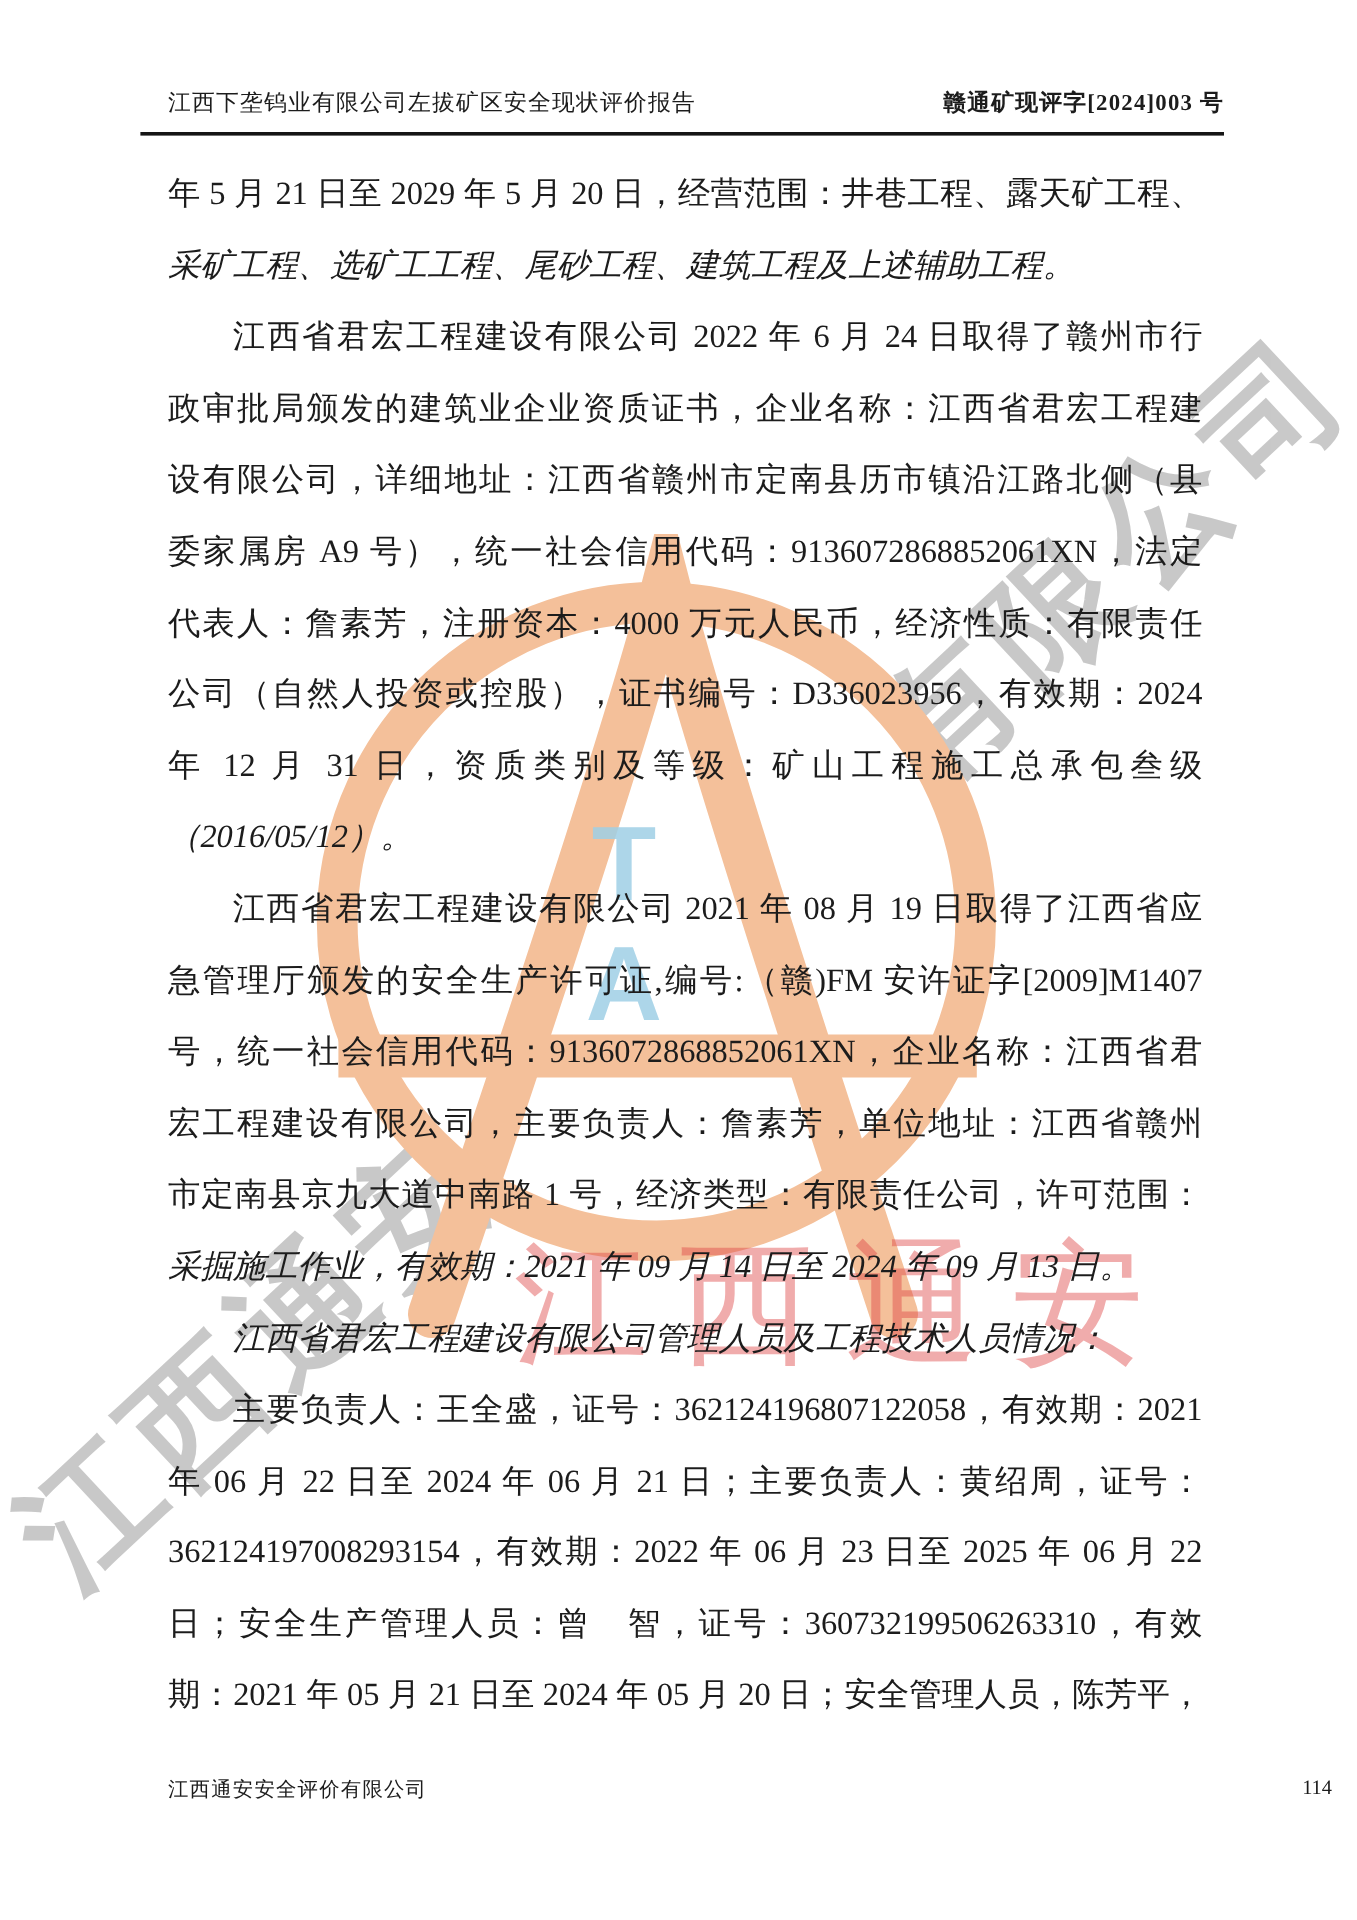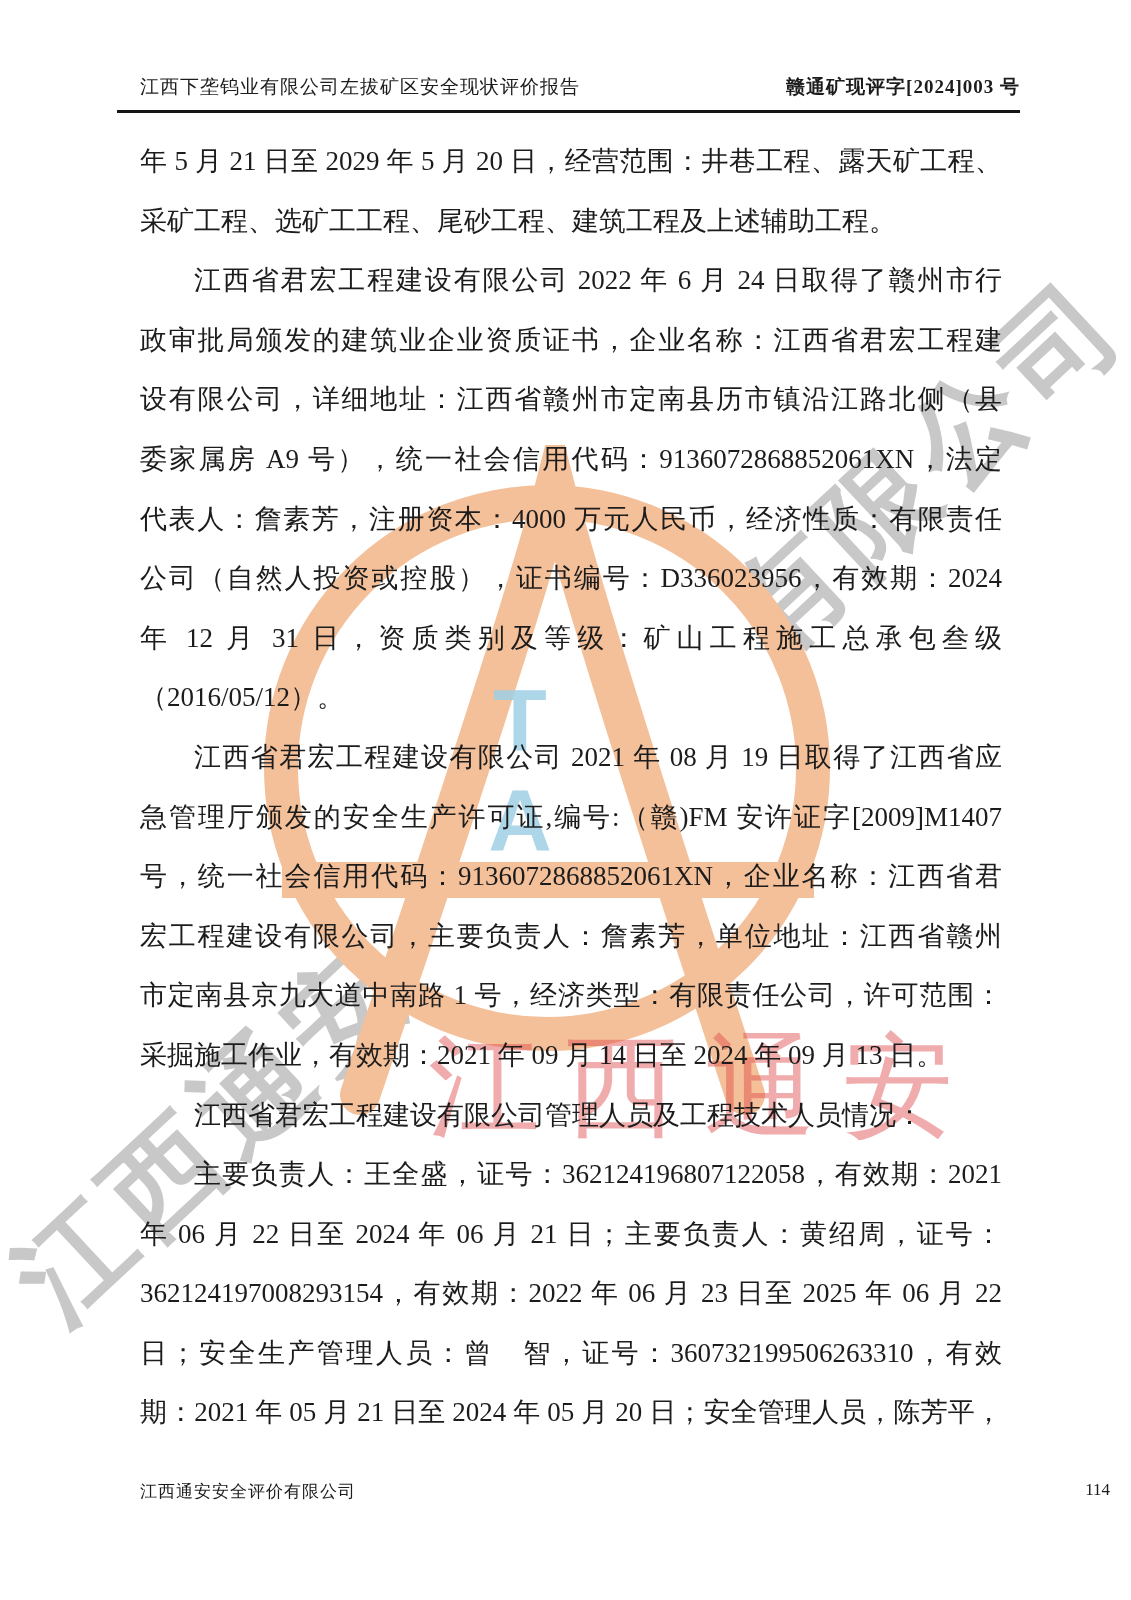--- a/index.html
+++ b/index.html
@@ -40,21 +40,21 @@
   }
   
   .body-text{
     position:absolute;left:140px;top:132px;width:862px;z-index:4;
     font-size:27px;line-height:59.6px;
   }
   .line{
     height:59.6px;overflow:hidden;
     text-align:justify;text-align-last:justify;text-justify:inter-character;
   }
-  .line.no-j{text-align:left;text-align-last:left;}
+  .line.no-j{text-align:left;text-align-last:left;font-style:italic;}
   .line.ind{text-indent:54px;}
   
   .footer-company{
     position:absolute;left:140px;top:1480px;font-size:17px;z-index:6;letter-spacing:1px;
   }
   .footer-page{
     position:absolute;left:0;top:1480px;width:1110px;text-align:right;
     font-size:17px;z-index:5;
   }
 </style>

